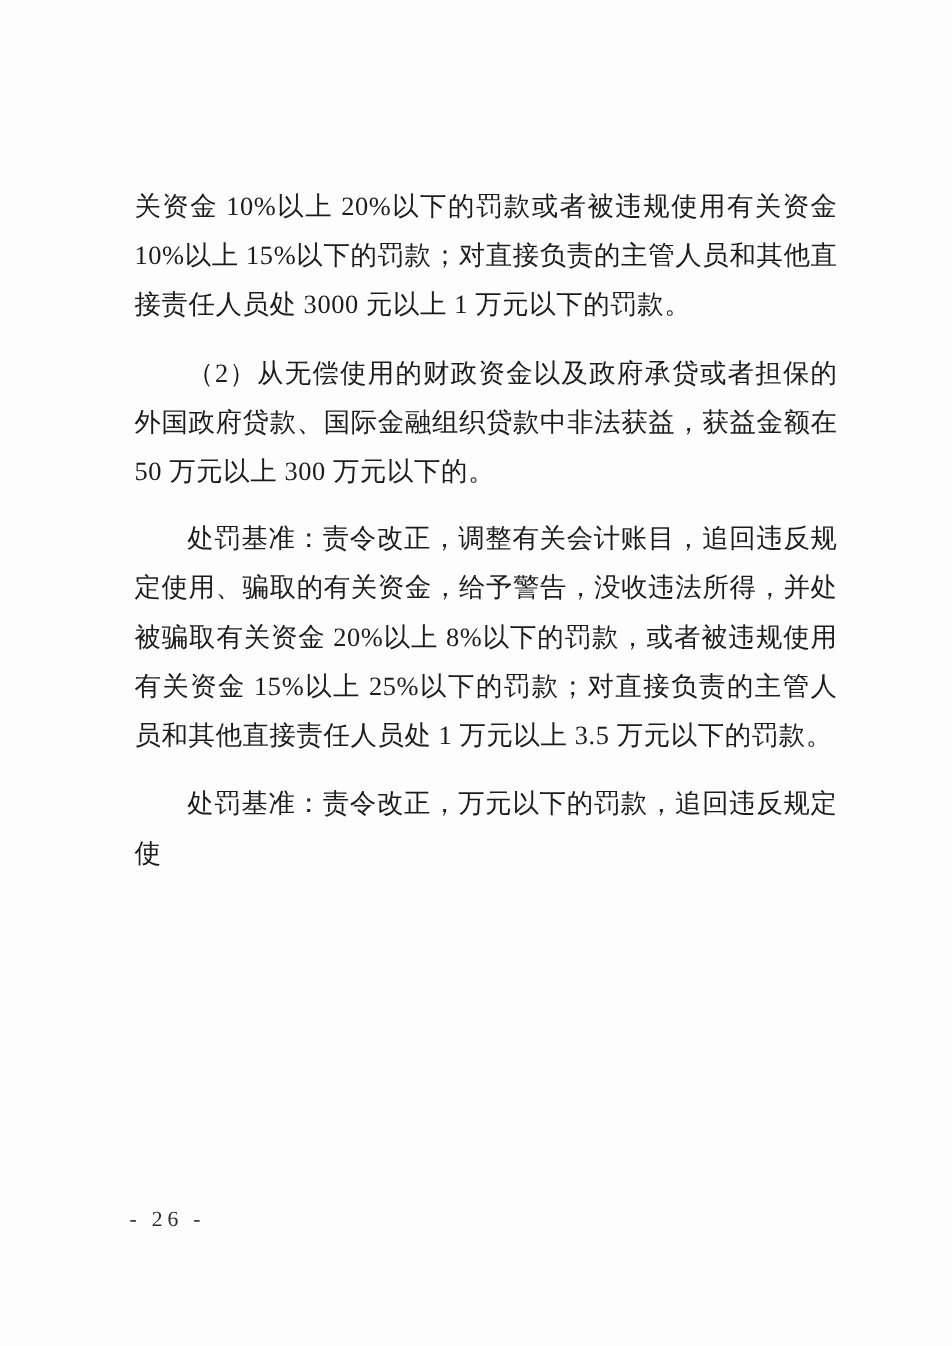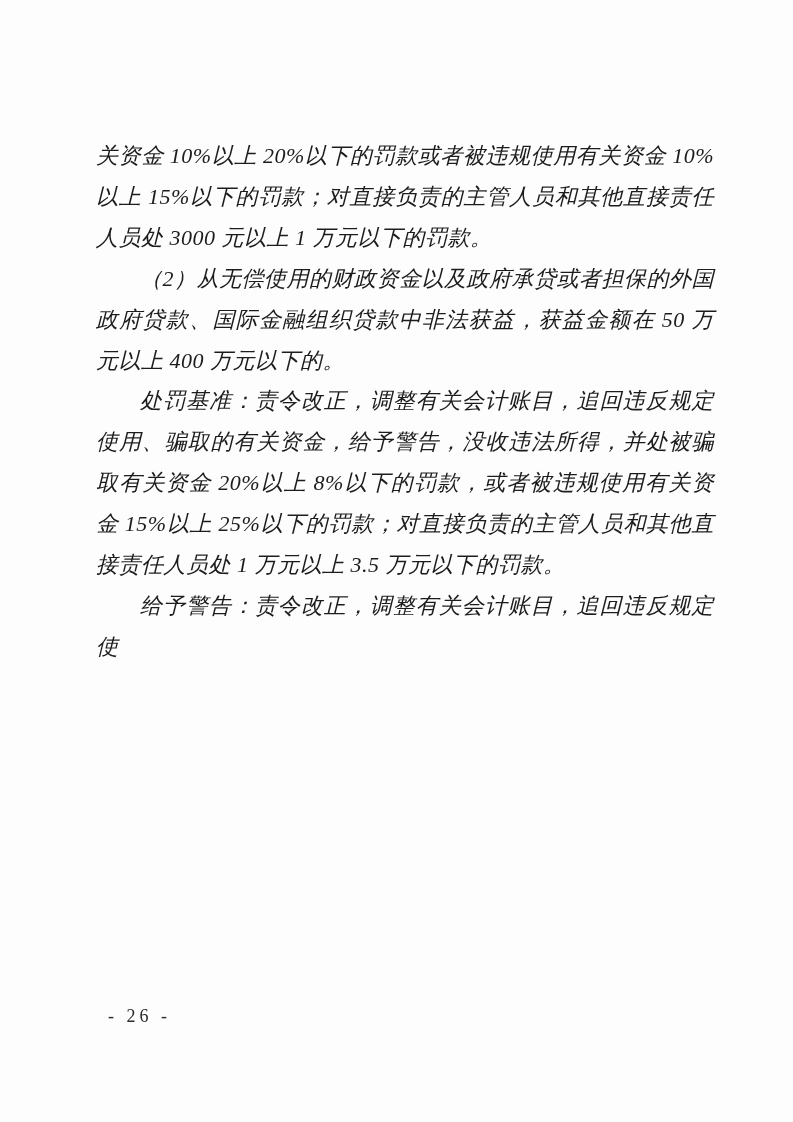--- a/index.html
+++ b/index.html
@@ -20,23 +20,22 @@
     position: absolute;
     left: 96px;
     top: 136px;
     width: 618px;
     font-size: 22px;
     line-height: 40.9px;
     text-align: justify;
     letter-spacing: 0.5px;
   }
   p.para {
-    margin: 0;
+    margin: 16px;
     padding: 0;
-    font-style: italic;
   }
   p.para.indent {
     text-indent: 2em;
   }
   .page-number {
     position: absolute;
     left: 108px;
     top: 1006px;
     font-size: 18px;
     letter-spacing: 4px;
@@ -44,18 +43,18 @@
     font-family: "Liberation Serif", "DejaVu Serif", serif;
     text-align: right;
   }
 </style>
 </head>
 <body>
 
 <div class="page">
   <div class="content">
     <p class="para">关资金 10%以上 20%以下的罚款或者被违规使用有关资金 10%以上 15%以下的罚款；对直接负责的主管人员和其他直接责任人员处 3000 元以上 1 万元以下的罚款。</p>
-    <p class="para indent">（2）从无偿使用的财政资金以及政府承贷或者担保的外国政府贷款、国际金融组织贷款中非法获益，获益金额在 50 万元以上 400 万元以下的。</p>
+    <p class="para indent">（2）从无偿使用的财政资金以及政府承贷或者担保的外国政府贷款、国际金融组织贷款中非法获益，获益金额在 50 万元以上 300 万元以下的。</p>
     <p class="para indent">处罚基准：责令改正，调整有关会计账目，追回违反规定使用、骗取的有关资金，给予警告，没收违法所得，并处被骗取有关资金 20%以上 8%以下的罚款，或者被违规使用有关资金 15%以上 25%以下的罚款；对直接负责的主管人员和其他直接责任人员处 1 万元以上 3.5 万元以下的罚款。</p>
-    <p class="para indent">给予警告：责令改正，调整有关会计账目，追回违反规定使</p>
+    <p class="para indent">处罚基准：责令改正，万元以下的罚款，追回违反规定使</p>
   </div>
   <div class="page-number">- 26 -</div>
 </div>
 
 </body></html>

